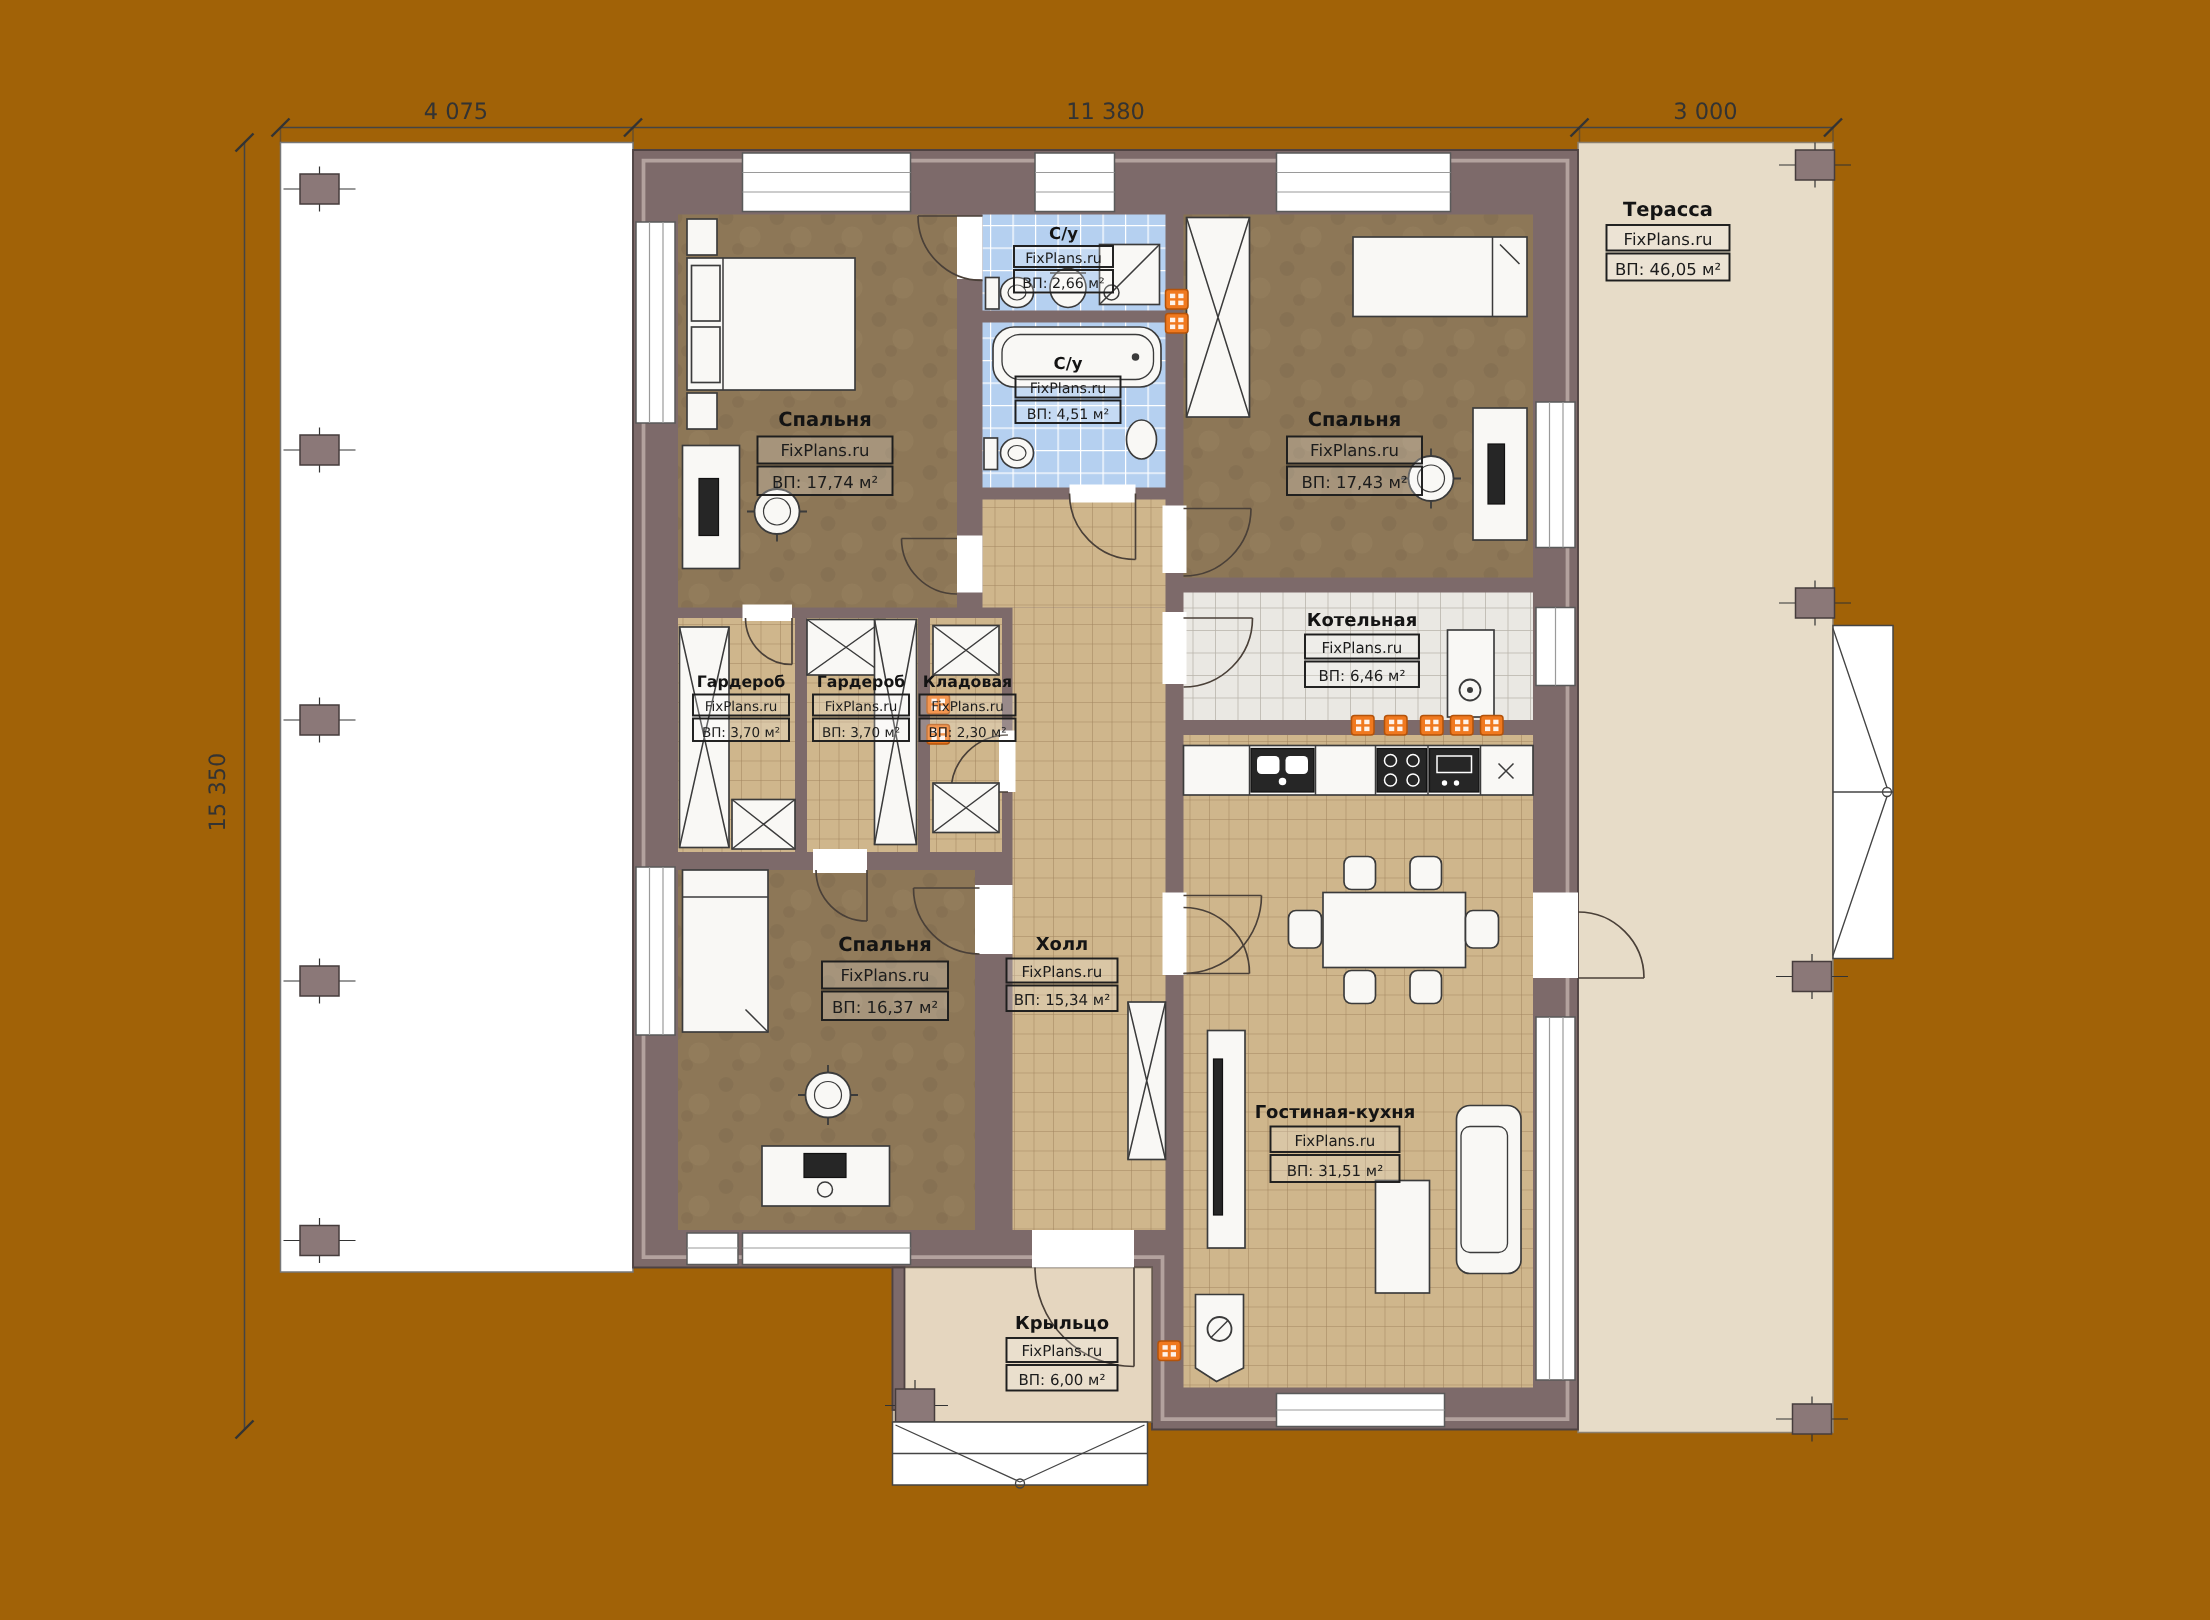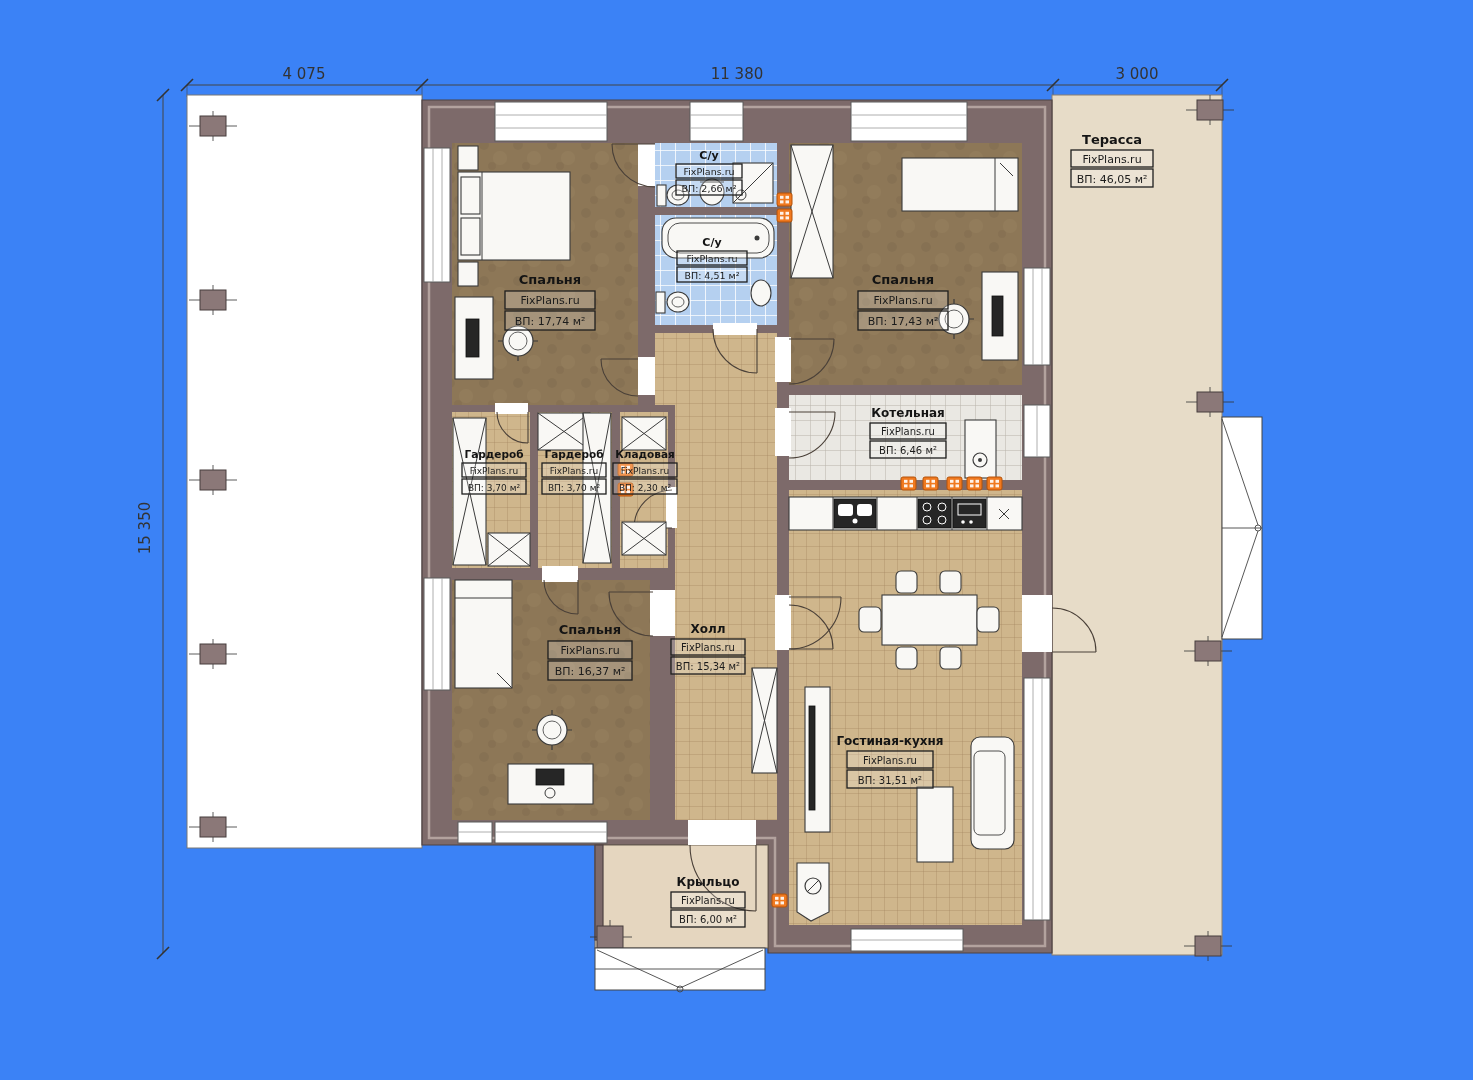--- a/index.html
+++ b/index.html
@@ -1,16 +1,16 @@
 <!DOCTYPE html>
 <html><head>
 <meta charset="utf-8">
 <style>
   html,body{margin:0;padding:0;background:#ffffff;}
-  #canvas{position:relative;width:1473px;height:1080px;background:#3b82f6;font-family:"DejaVu Sans",sans-serif;}
+  #canvas{position:relative;width:1473px;height:1080px;background:#a16207;font-family:"DejaVu Sans",sans-serif;}
   svg text{font-family:"DejaVu Sans",sans-serif;}
   .dimline{stroke:#444;stroke-width:1;}
   .tick{stroke:#333;stroke-width:1.6;}
   .dim{font-size:15px;fill:#333;text-anchor:middle;}
   .col{fill:#8b7878;stroke:#463c3c;stroke-width:1;}
   .cross{stroke:#333;stroke-width:0.8;}
   .wall{fill:#7d6a6a;stroke:#4e4242;stroke-width:1.2;}
   .innerband{fill:none;stroke:#b3a29e;stroke-width:2.5;}
   .win{fill:#ffffff;stroke:#5a5a5a;stroke-width:1;}
   .winline{stroke:#9a9a9a;stroke-width:0.8;}

